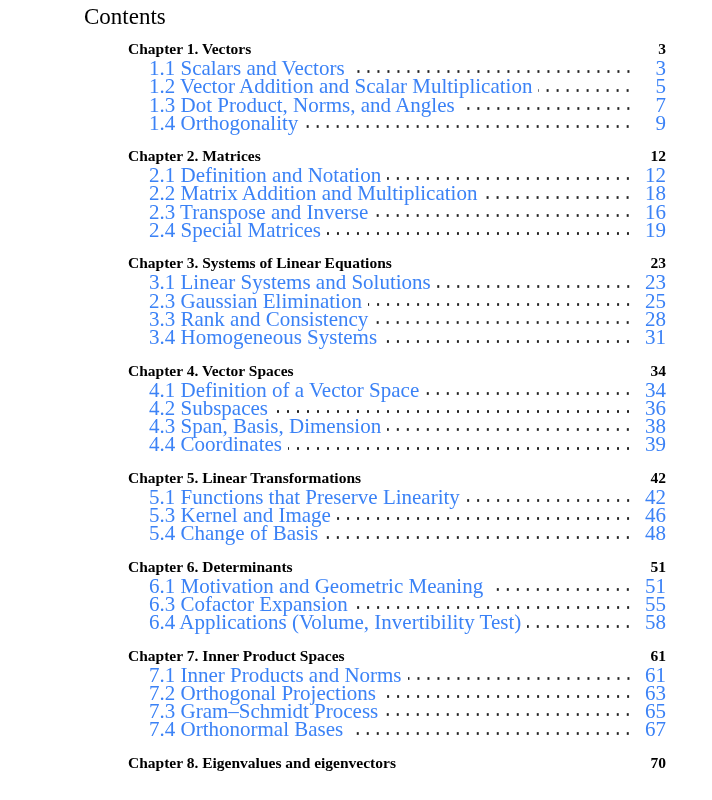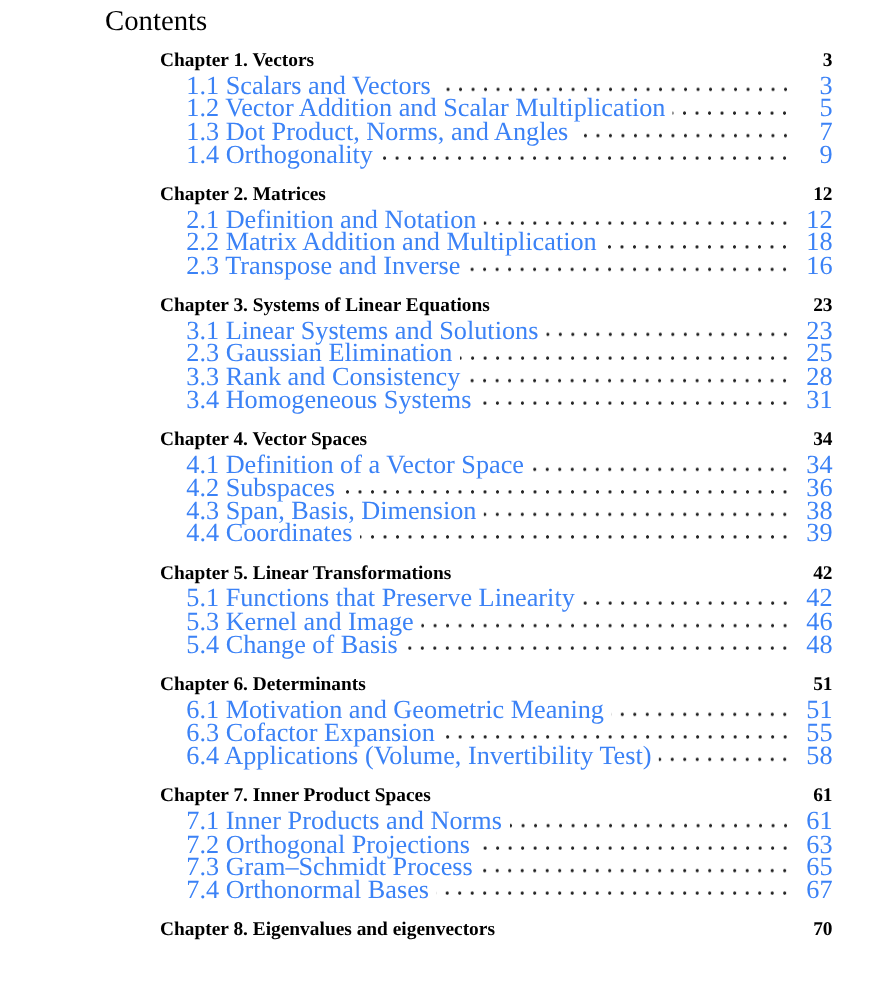--- a/index.html
+++ b/index.html
@@ -118,20 +118,25 @@
         <div class="row section">
           <span class="t">2.2 Matrix Addition and Multiplication</span>
           <span class="leader"></span>
           <span class="pg">18</span>
         </div>
         <div class="row section">
           <span class="t">2.3 Transpose and Inverse</span>
           <span class="leader"></span>
           <span class="pg">16</span>
         </div>
+        <div class="row section">
+          <span class="t">2.4 Special Matrices</span>
+          <span class="leader"></span>
+          <span class="pg">19</span>
+        </div>
       </div>
       <div class="block">
         <div class="row chapter">
           <span class="t">Chapter 3. Systems of Linear Equations</span>
           <span class="leader"></span>
           <span class="pg">23</span>
         </div>
         <div class="row section">
           <span class="t">3.1 Linear Systems and Solutions</span>
           <span class="leader"></span>

